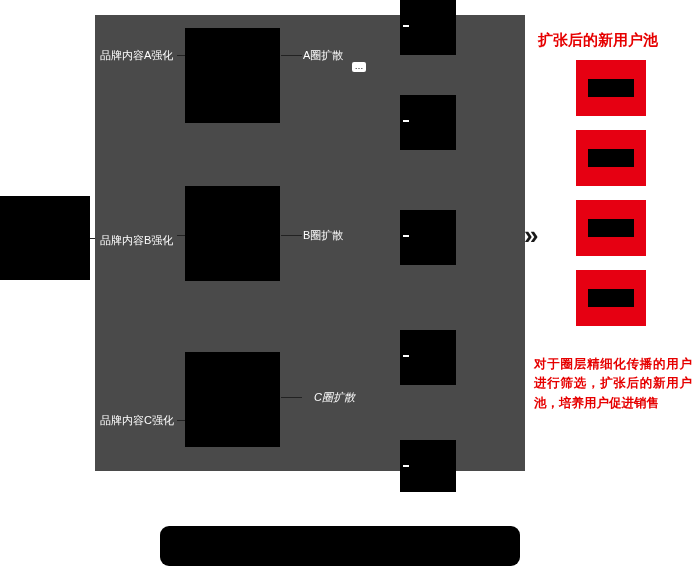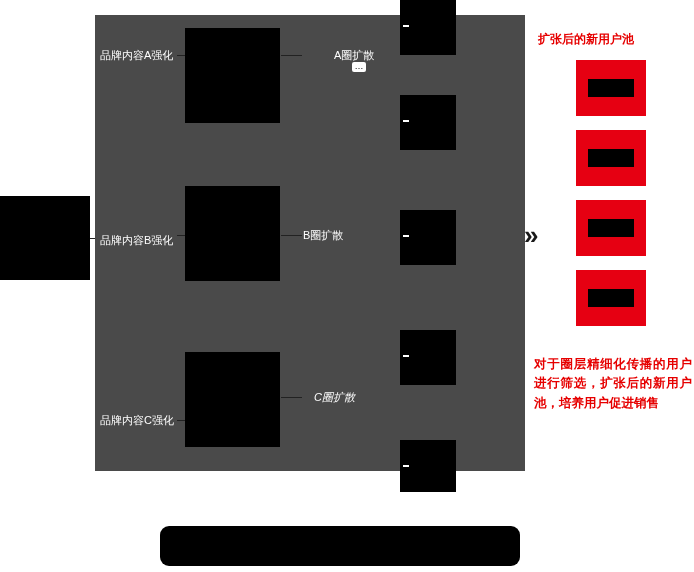--- a/index.html
+++ b/index.html
@@ -14,21 +14,21 @@
   .black-box{background:#000000;}
   .panel{background:#4a4a4a;}
   .white-label{
     color:#ffffff;
     font-size:11px;
     line-height:13px;
     white-space:nowrap;
   }
   .red-title{
     color:#e60000;
-    font-size:12px;
+    font-size:15px;
     font-weight:bold;
     white-space:nowrap;
   }
   .red-desc{
     color:#e60000;
     font-size:12.5px;
     font-weight:bold;
     line-height:1.55;
     text-align:justify;
   }
@@ -74,21 +74,21 @@
 
   <div class="abs black-box" style="left:0;top:196px;width:90px;height:84px;"></div>
   <div class="abs connector" style="left:90px;top:238px;width:5px;"></div>
 
   <div class="abs panel" style="left:95px;top:15px;width:430px;height:456px;"></div>
 
   <span class="abs white-label" style="left:100px;top:49px;">品牌内容A强化</span>
   <div class="abs connector" style="left:177px;top:55px;width:8px;"></div>
   <div class="abs black-box" style="left:185px;top:28px;width:95px;height:95px;"></div>
   <div class="abs connector" style="left:281px;top:55px;width:21px;"></div>
-  <span class="abs white-label" style="left:303px;top:49px;margin-left:31px;">A圈扩散</span>
+  <span class="abs white-label" style="left:303px;top:49px;">A圈扩散</span>
   <div class="abs ellipsis-icon" style="left:352px;top:62px;">…</div>
 
   <span class="abs white-label" style="left:100px;top:234px;">品牌内容B强化</span>
   <div class="abs connector" style="left:177px;top:235px;width:8px;"></div>
   <div class="abs black-box" style="left:185px;top:186px;width:95px;height:95px;"></div>
   <div class="abs connector" style="left:281px;top:235px;width:21px;"></div>
   <span class="abs white-label" style="left:303px;top:229px;">B圈扩散</span>
 
   <span class="abs white-label" style="left:100px;top:414px;">品牌内容C强化</span>
   <div class="abs connector" style="left:177px;top:420px;width:8px;"></div>

